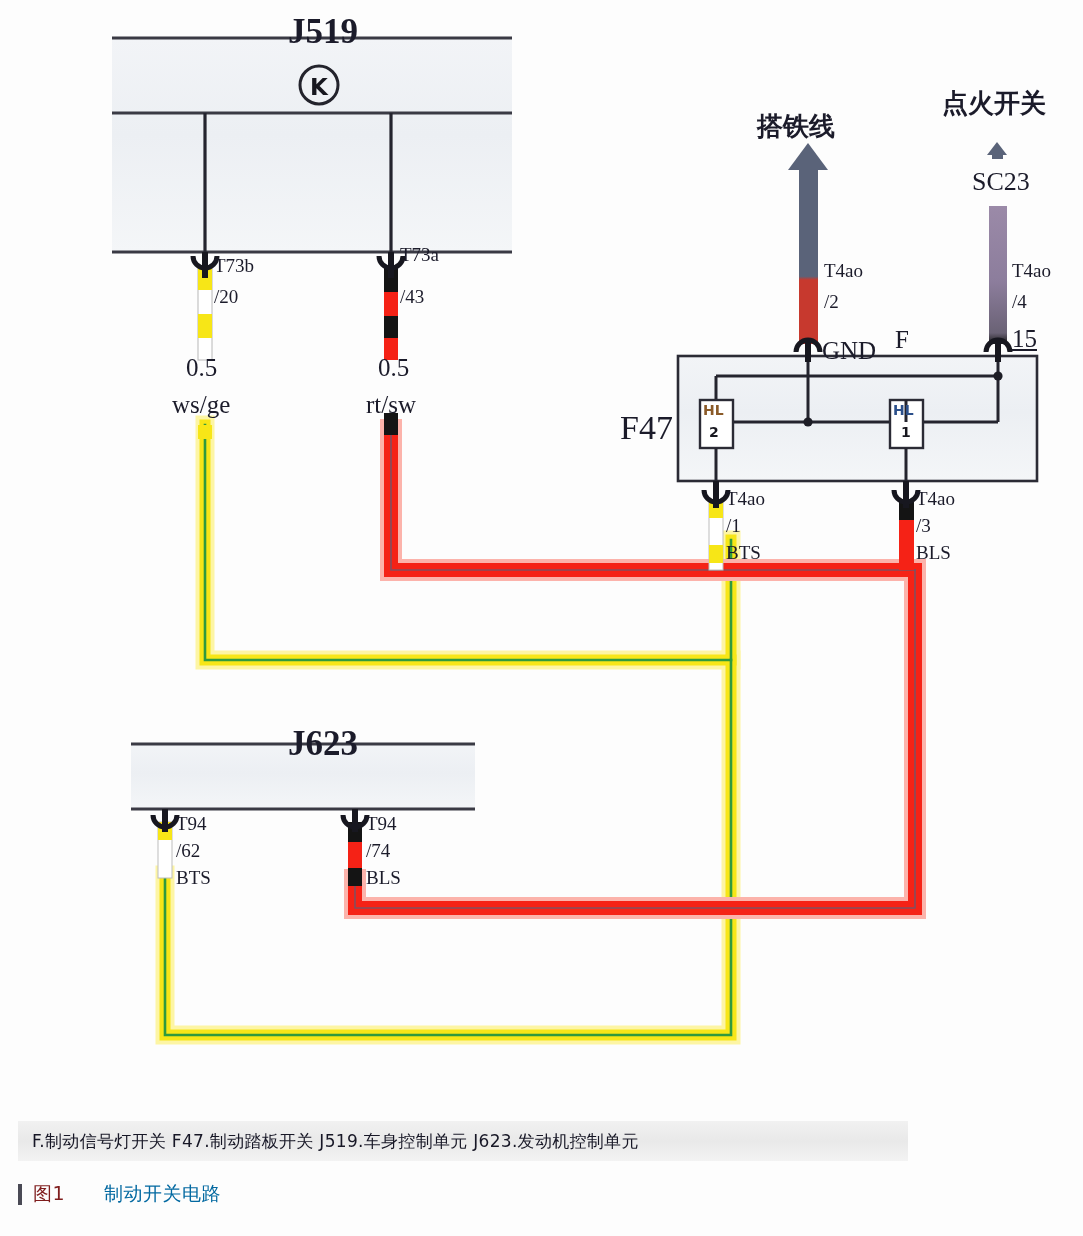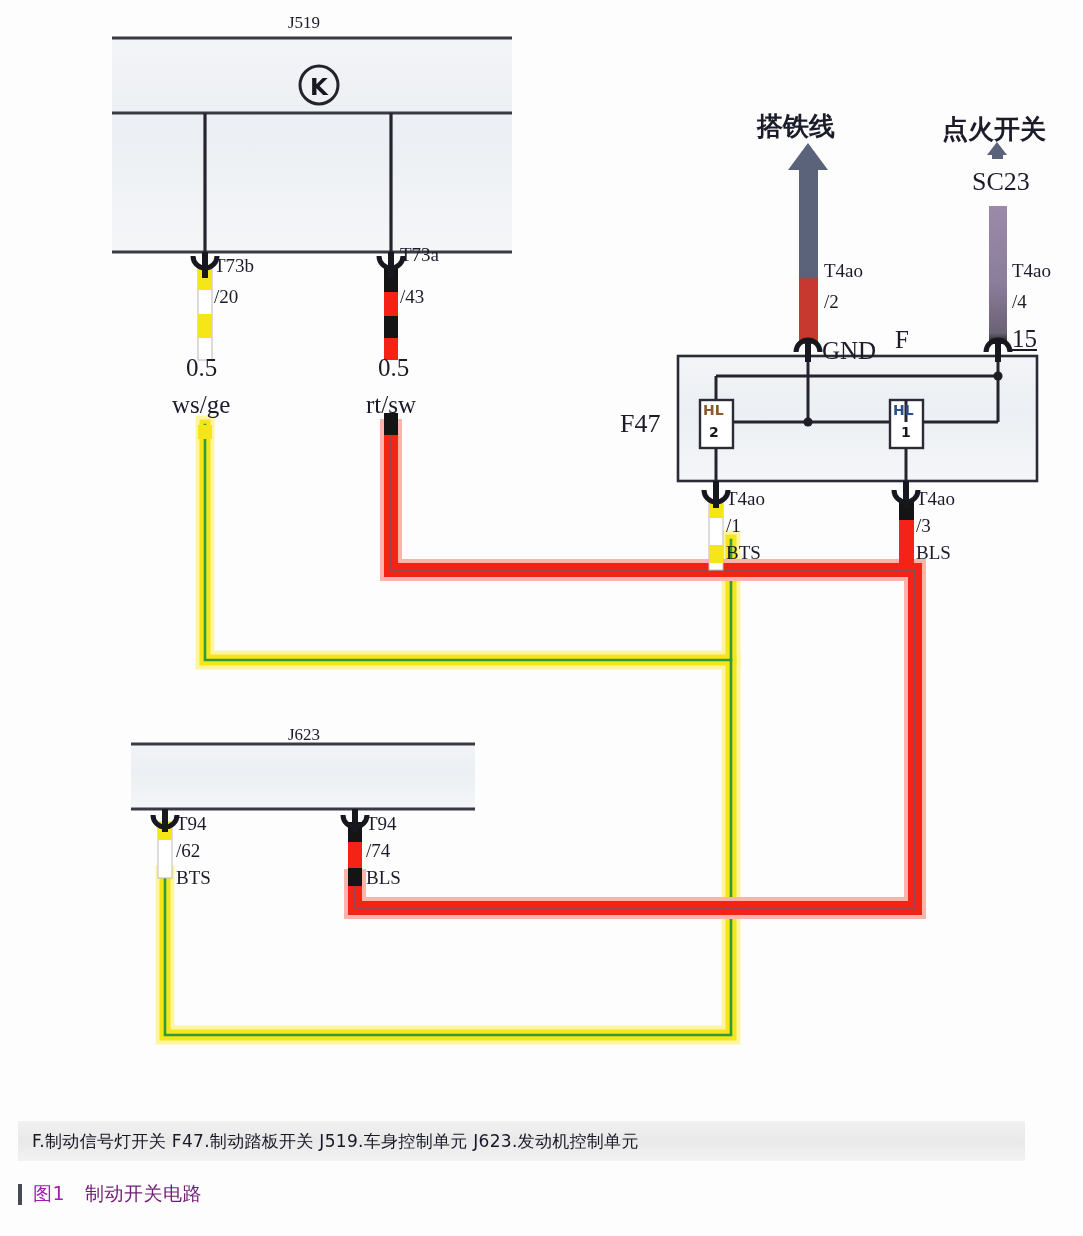--- a/index.html
+++ b/index.html
@@ -26,34 +26,34 @@
     height: 1236px;
   }
   .lbl {
     position: absolute;
     color: #1b1b2a;
     white-space: nowrap;
     line-height: 1.05;
   }
   .serif { font-family: "Liberation Serif", "DejaVu Serif", serif; }
   .cjk   { font-family: "DejaVu Sans", "Liberation Sans", sans-serif; font-weight: 700; }
-  .t-mod   { font-size: 17px; }
+  .t-mod   { font-size: 35px; font-weight: bold; }
   .t-conn  { font-size: 19px; }
   .t-spec  { font-size: 25px; }
   .t-arrow { font-size: 26px; }
   .t-sc    { font-size: 26px; }
-  .t-f47   { font-size: 26px; }
+  .t-f47   { font-size: 34px; }
   .t-term  { font-size: 25px; }
   .t-hl    { font-size: 14px; font-weight: 700; font-family: "DejaVu Sans", sans-serif; }
 
   #legend-bar {
     position: absolute;
     left: 18px;
     top: 1121px;
-    width: 1007px;
+    width: 890px;
     height: 40px;
     background: linear-gradient(180deg,#f1f1f1 0%, #e9e9e9 50%, #f3f3f3 100%);
     display: flex;
     align-items: center;
   }
   #legend-text {
     font-family: "DejaVu Sans", "Liberation Sans", sans-serif;
     font-size: 17px;
     color: #171726;
     padding-left: 14px;
@@ -68,21 +68,21 @@
     gap: 11px;
   }
   #caption-tick {
     width: 4px;
     height: 21px;
     background: #4a4a55;
   }
   #caption-text {
     font-family: "DejaVu Sans", "Liberation Sans", sans-serif;
     font-size: 19px;
-    color: #a21caf;
+    color: #7f1d1d;
     letter-spacing: 0.5px;
   }
 </style>
 </head>
 <body>
 
 <div id="page">
 
   <svg id="diagram-svg" viewBox="0 0 1083 1236" xmlns="http://www.w3.org/2000/svg">
     <defs>
@@ -260,21 +260,21 @@
   <div class="lbl serif t-mod" style="left:288px; top:726px;">J623</div>
   <div class="lbl serif t-f47" style="left:620px; top:410px;">F47</div>
   <div class="lbl serif t-term" style="left:895px; top:327px;">F</div>
 
   <div class="lbl t-hl" style="left:703px; top:403px; color:#8a5a28;">HL</div>
   <div class="lbl t-hl" style="left:709px; top:425px; color:#17171f;">2</div>
   <div class="lbl t-hl" style="left:893px; top:403px; color:#2b4f8a;">HL</div>
   <div class="lbl t-hl" style="left:901px; top:425px; color:#17171f;">1</div>
 
   <div class="lbl cjk t-arrow" style="left:757px; top:113px;">搭铁线</div>
-  <div class="lbl cjk t-arrow" style="left:942px; top:90px;margin-top:26px;">点火开关</div>
+  <div class="lbl cjk t-arrow" style="left:942px; top:90px;">点火开关</div>
   <div class="lbl serif t-sc" style="left:972px; top:168px;">SC23</div>
 
   <div class="lbl serif t-conn" style="left:214px; top:256px;">T73b</div>
   <div class="lbl serif t-conn" style="left:214px; top:287px;">/20</div>
   <div class="lbl serif t-spec" style="left:186px; top:355px;">0.5</div>
   <div class="lbl serif t-spec" style="left:172px; top:392px;">ws/ge</div>
 
   <div class="lbl serif t-conn" style="left:400px; top:245px;">T73a</div>
   <div class="lbl serif t-conn" style="left:400px; top:287px;">/43</div>
   <div class="lbl serif t-spec" style="left:378px; top:355px;">0.5</div>
@@ -304,16 +304,16 @@
   <div class="lbl serif t-conn" style="left:366px; top:841px;">/74</div>
   <div class="lbl serif t-conn" style="left:366px; top:868px;">BLS</div>
 
   <div id="legend-bar">
     <span id="legend-text">F.制动信号灯开关  F47.制动踏板开关  J519.车身控制单元  J623.发动机控制单元</span>
   </div>
 
   <div id="caption-row">
     <div id="caption-tick"></div>
     <span id="caption-text">图1</span>
-    <span id="caption-text" class="cap2" style="font-family:'DejaVu Sans','Liberation Sans',sans-serif;font-size:19px;color:#701a75;letter-spacing:0.5px;margin-left:9px;">制动开关电路</span>
+    <span id="caption-text" class="cap2" style="font-family:'DejaVu Sans','Liberation Sans',sans-serif;font-size:19px;color:#0369a1;letter-spacing:0.5px;margin-left:28px;">制动开关电路</span>
   </div>
 
 </div>
 
 </body></html>

